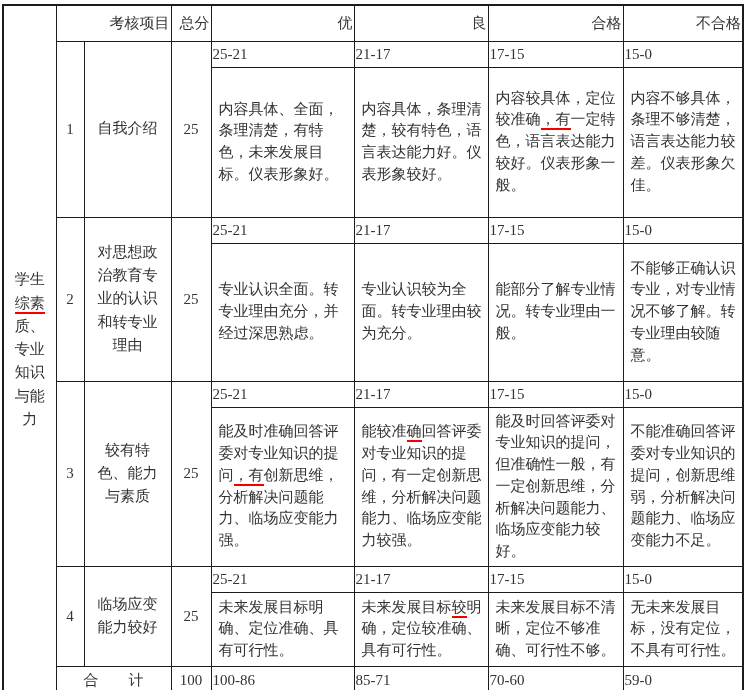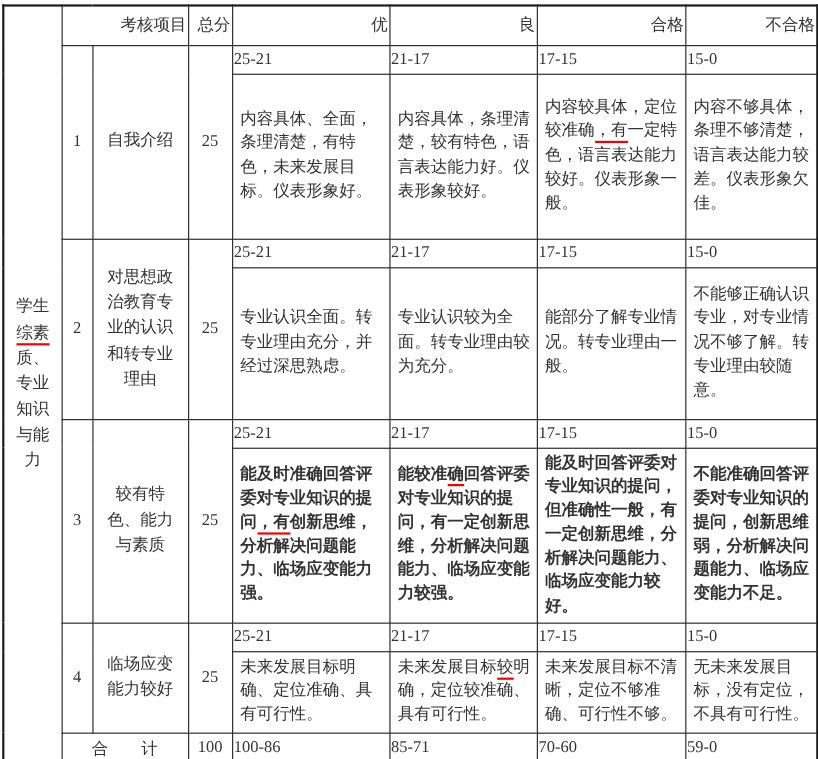--- a/index.html
+++ b/index.html
@@ -26,21 +26,21 @@
   }
   table.rubric td{
     border:1px solid var(--border);
     font-size:15px;
     overflow:hidden;
   }
   tr.header-row{height:36px;}
   tr.score-row{height:26px;}
   tr.desc-row-1{height:150px;}
   tr.desc-row-2{height:138px;}
-  tr.desc-row-3{height:150px;font-weight:bold;}
+  tr.desc-row-3{height:150px;}
   tr.desc-row-4{height:74px;}
   tr.total-row{height:28px;}
 
   td.hdr{
     text-align:right;
     vertical-align:middle;
     font-size:16px;
     line-height:1.25;
   }
   td.side{

